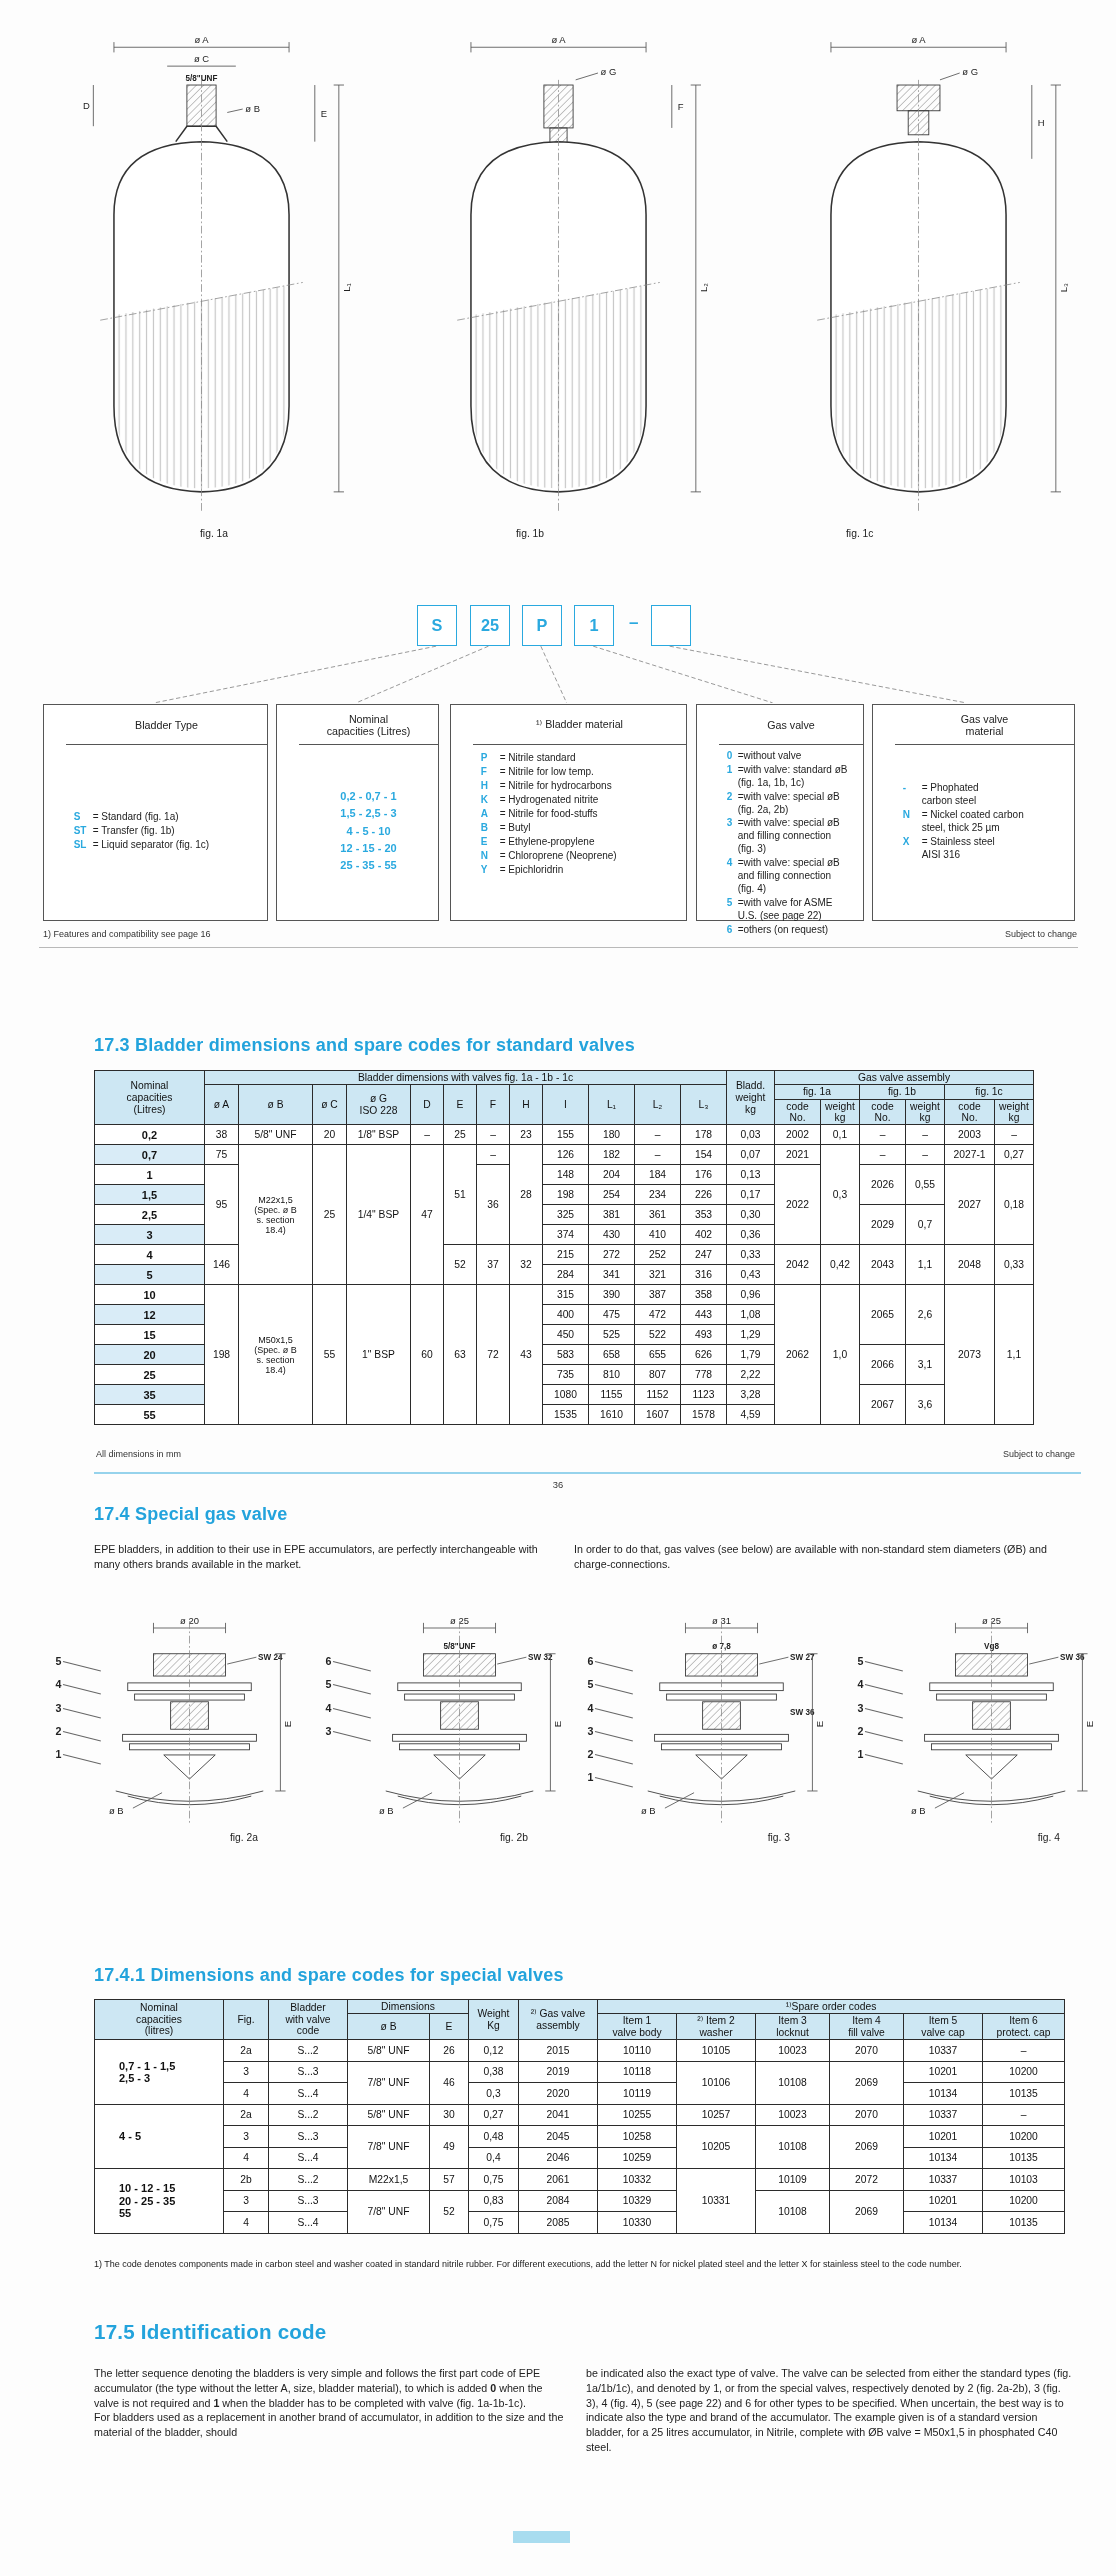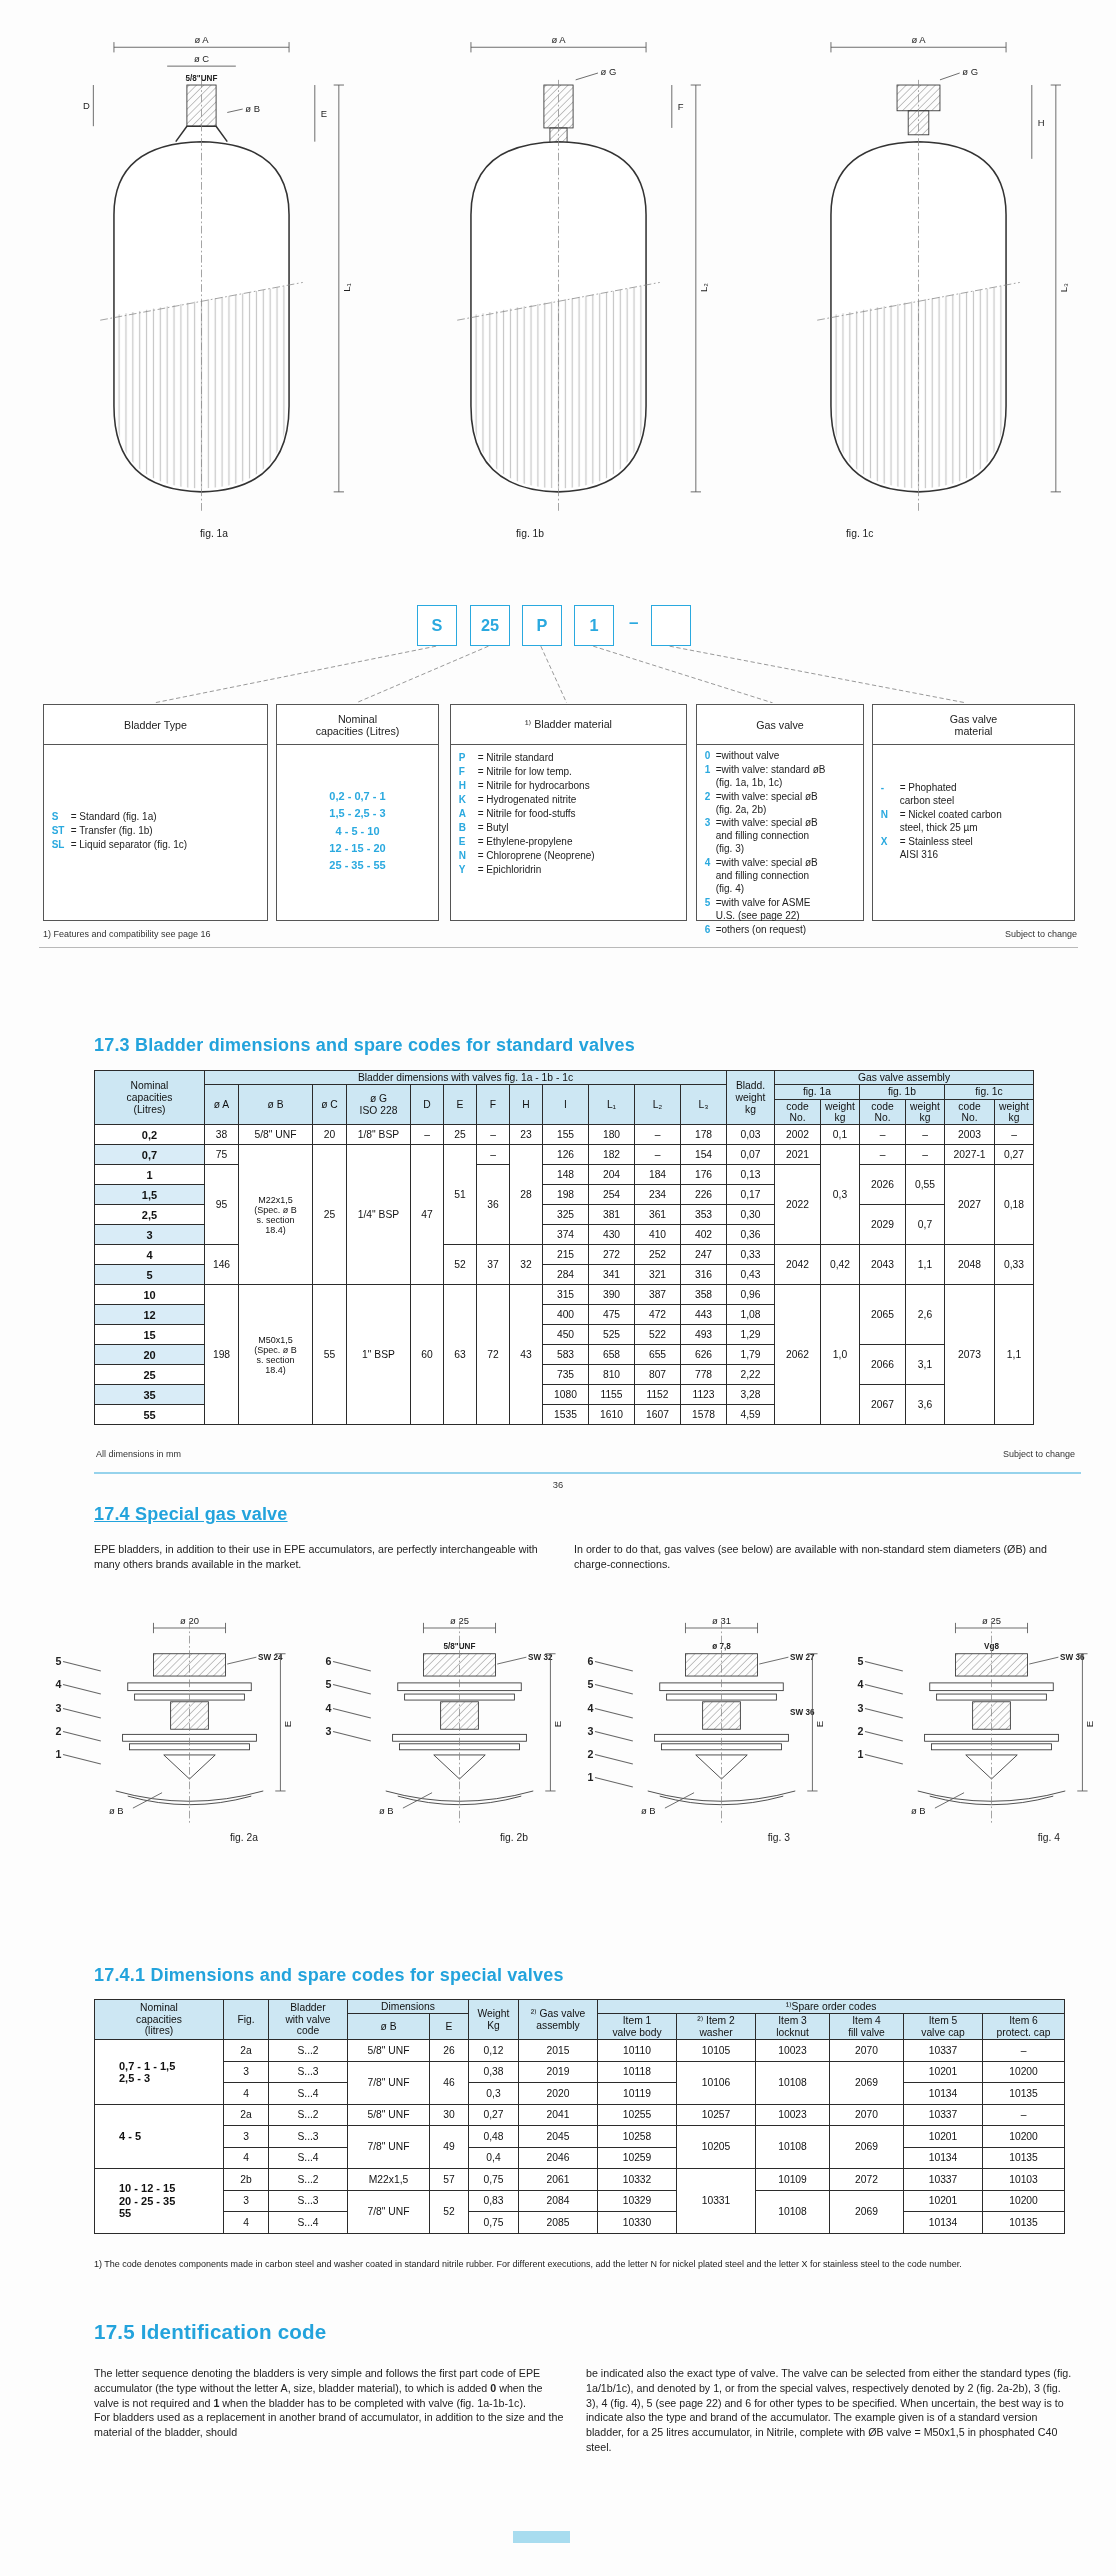--- a/index.html
+++ b/index.html
@@ -20,21 +20,21 @@
   .figcap{position:absolute;font-size:10.3px;color:#222;}
   .dl{stroke:#555;stroke-width:1;fill:none;}
   .ol{stroke:#333;stroke-width:1.8;fill:#fff;}
   .cl{stroke:#888;stroke-width:.9;fill:none;stroke-dasharray:9 3 2 3;}
   .dimt{font-size:11px;fill:#222;}
   .dimt2{font-size:9.5px;fill:#222;font-weight:bold;}
   
   .cbox{position:absolute;width:38px;height:39px;border:1.7px solid #2aa9df;color:#2aa9df;
         font-weight:bold;font-size:16.3px;display:flex;align-items:center;justify-content:center;background:#fff;}
   .cdash{position:absolute;color:#2aa9df;font-weight:bold;font-size:17px;}
-  .ocol{position:absolute;top:0;border:1.3px solid #555;background:#fff;height:217px;box-sizing:border-box;}
+  .ocol{position:absolute;top:0;border:1.3px solid #555;background:#fff;height:217px;box-sizing:border-box;padding-left:22px;}
   .ocol-title{border-bottom:1.3px solid #555;min-height:36px;display:flex;align-items:center;justify-content:center;
         text-align:center;font-size:10.7px;white-space:pre-line;padding:1.7px 3.4px;color:#222;}
   .ocol-body{padding:6px 7.7px;display:flex;flex-direction:column;gap:0.9px;}
   .ocol-body.vcenter{justify-content:center;height:159px;}
   .oline{display:flex;font-size:10px;line-height:1.3;color:#222;}
   .ocode{color:#2aa9df;font-weight:bold;flex:0 0 19px;}
   .tight .ocode{flex-basis:11px;}
   .otext{white-space:pre-line;}
   .oplain{color:#2aa9df;font-weight:bold;text-align:center;font-size:11px;line-height:1.5;}
   
@@ -594,21 +594,21 @@
         </tr>
       </tbody>
     </table>
   </div>
 <div class="smallnote" style="left:96px;top:1449px;">All dimensions in mm</div>
 <div class="smallnote" style="right:41px;top:1449px;position:absolute;">Subject to change</div>
 
 <div class="cyanrule" style="left:94px;top:1472px;width:987px;"></div>
 <div class="pagenum" style="top:1479px;">36</div>
 
-<div class="h17" style="left:94px;top:1504px;text-decoration:underline;">17.4 Special gas valve</div>
+<div class="h17" style="left:94px;top:1504px;">17.4 Special gas valve</div>
 <div class="coltext" style="left:94px;top:1542px;width:455px;">EPE bladders, in addition to their use in EPE accumulators, are perfectly interchangeable with many others brands available in the market.</div>
 <div class="coltext" style="left:574px;top:1542px;width:491px;">In order to do that, gas valves (see below) are available with non-standard stem diameters (ØB) and charge-connections.</div>
 
 <div class="abs" style="top:1614px;left:0;width:1116px;height:275px;">
   <div class="vfig" style="left:52px;">
     <svg width="223" height="215" viewBox="0 0 260 250">
       <defs>
           <pattern id="h2a" patternUnits="userSpaceOnUse" width="6" height="6" patternTransform="rotate(45)">
             <line x1="0" y1="0" x2="0" y2="6" stroke="#777" stroke-width="1"></line>
           </pattern>

